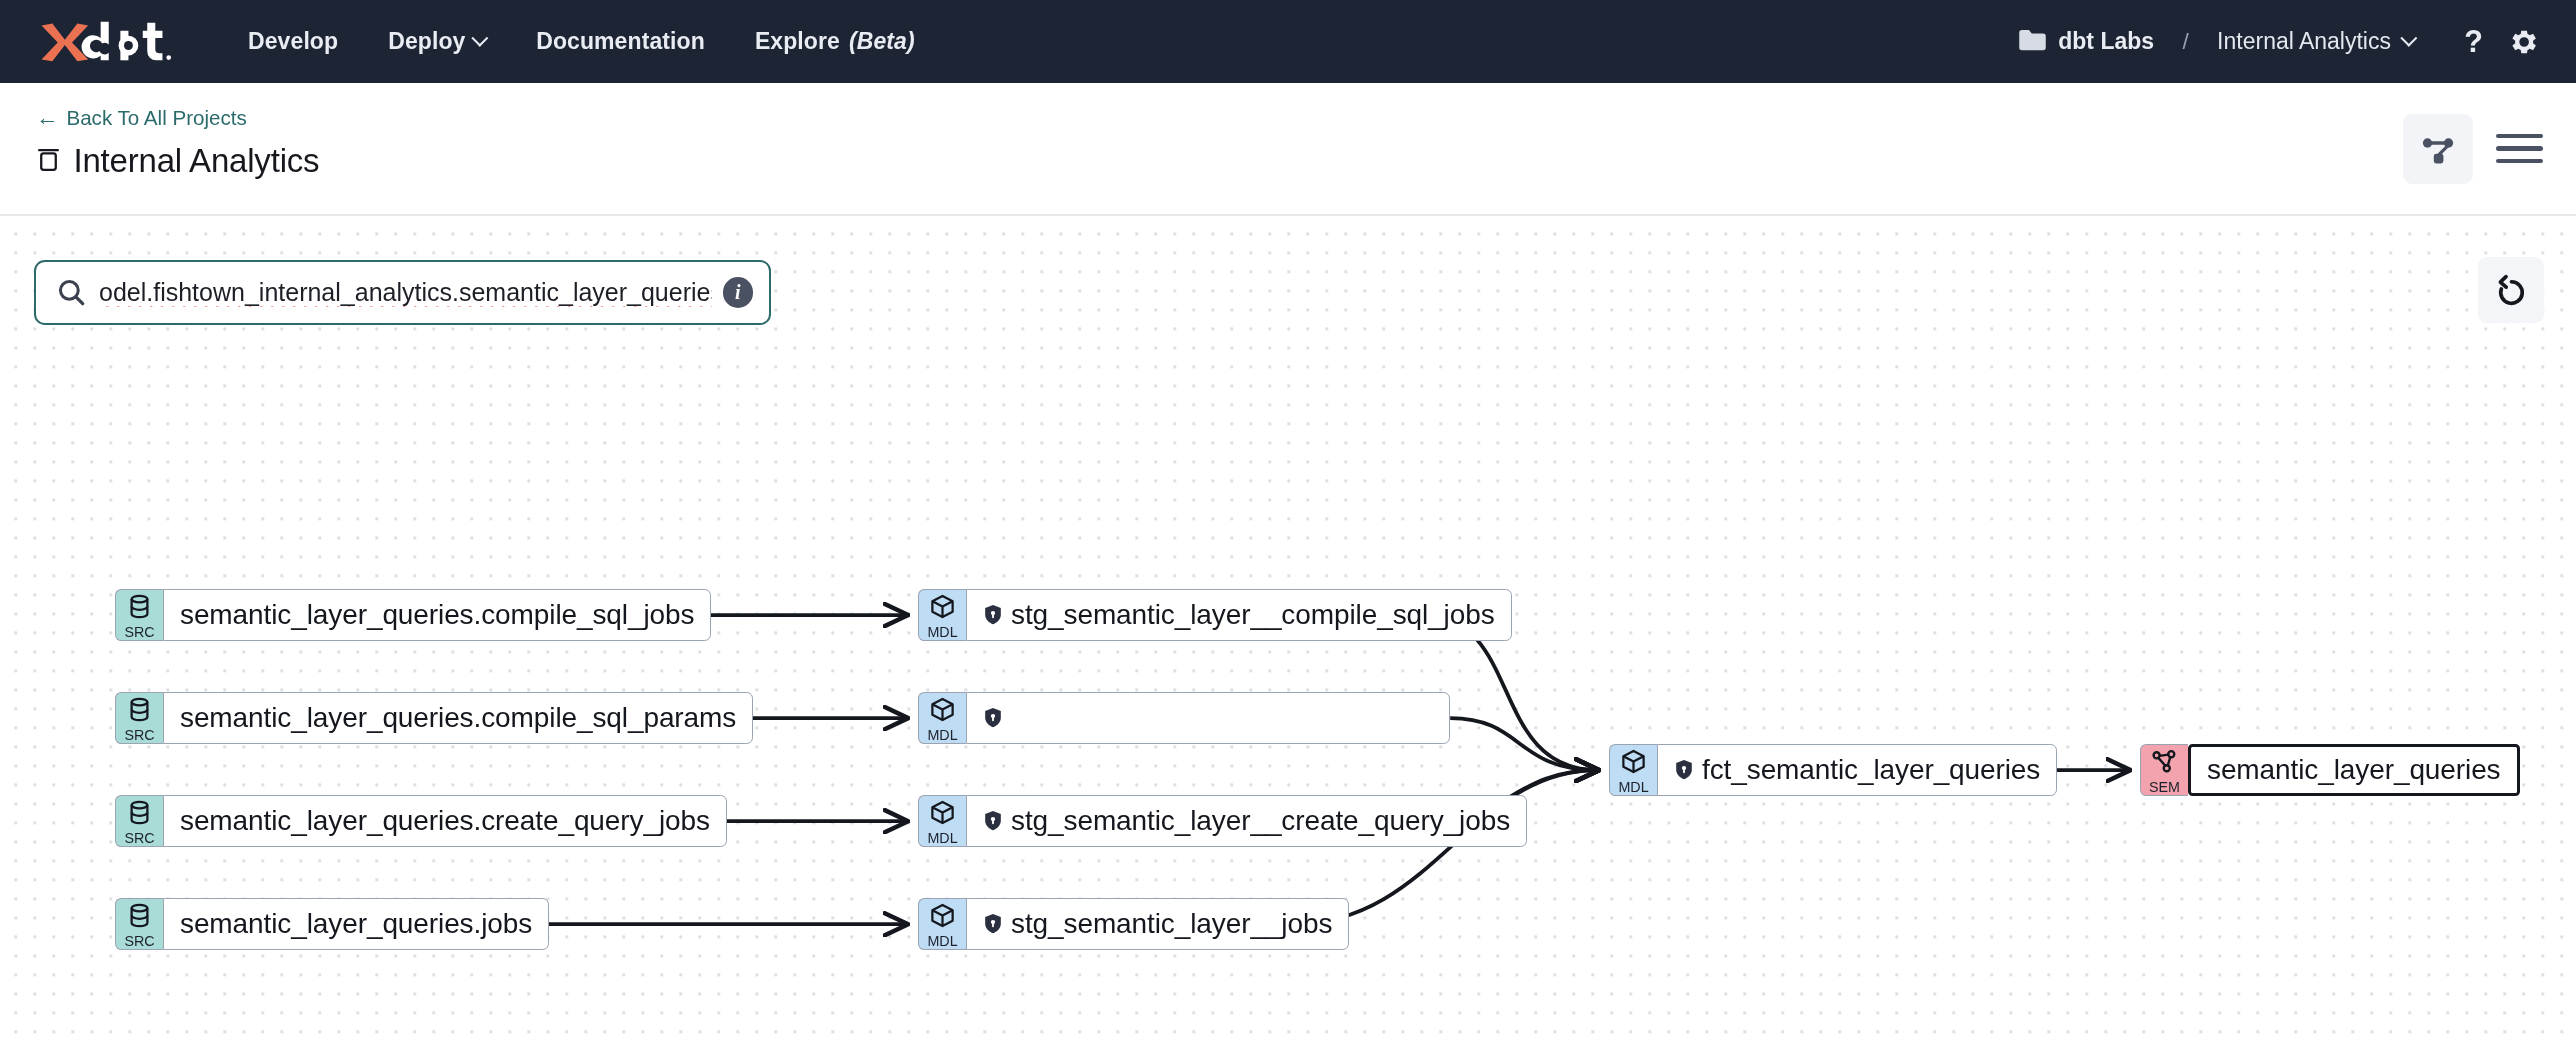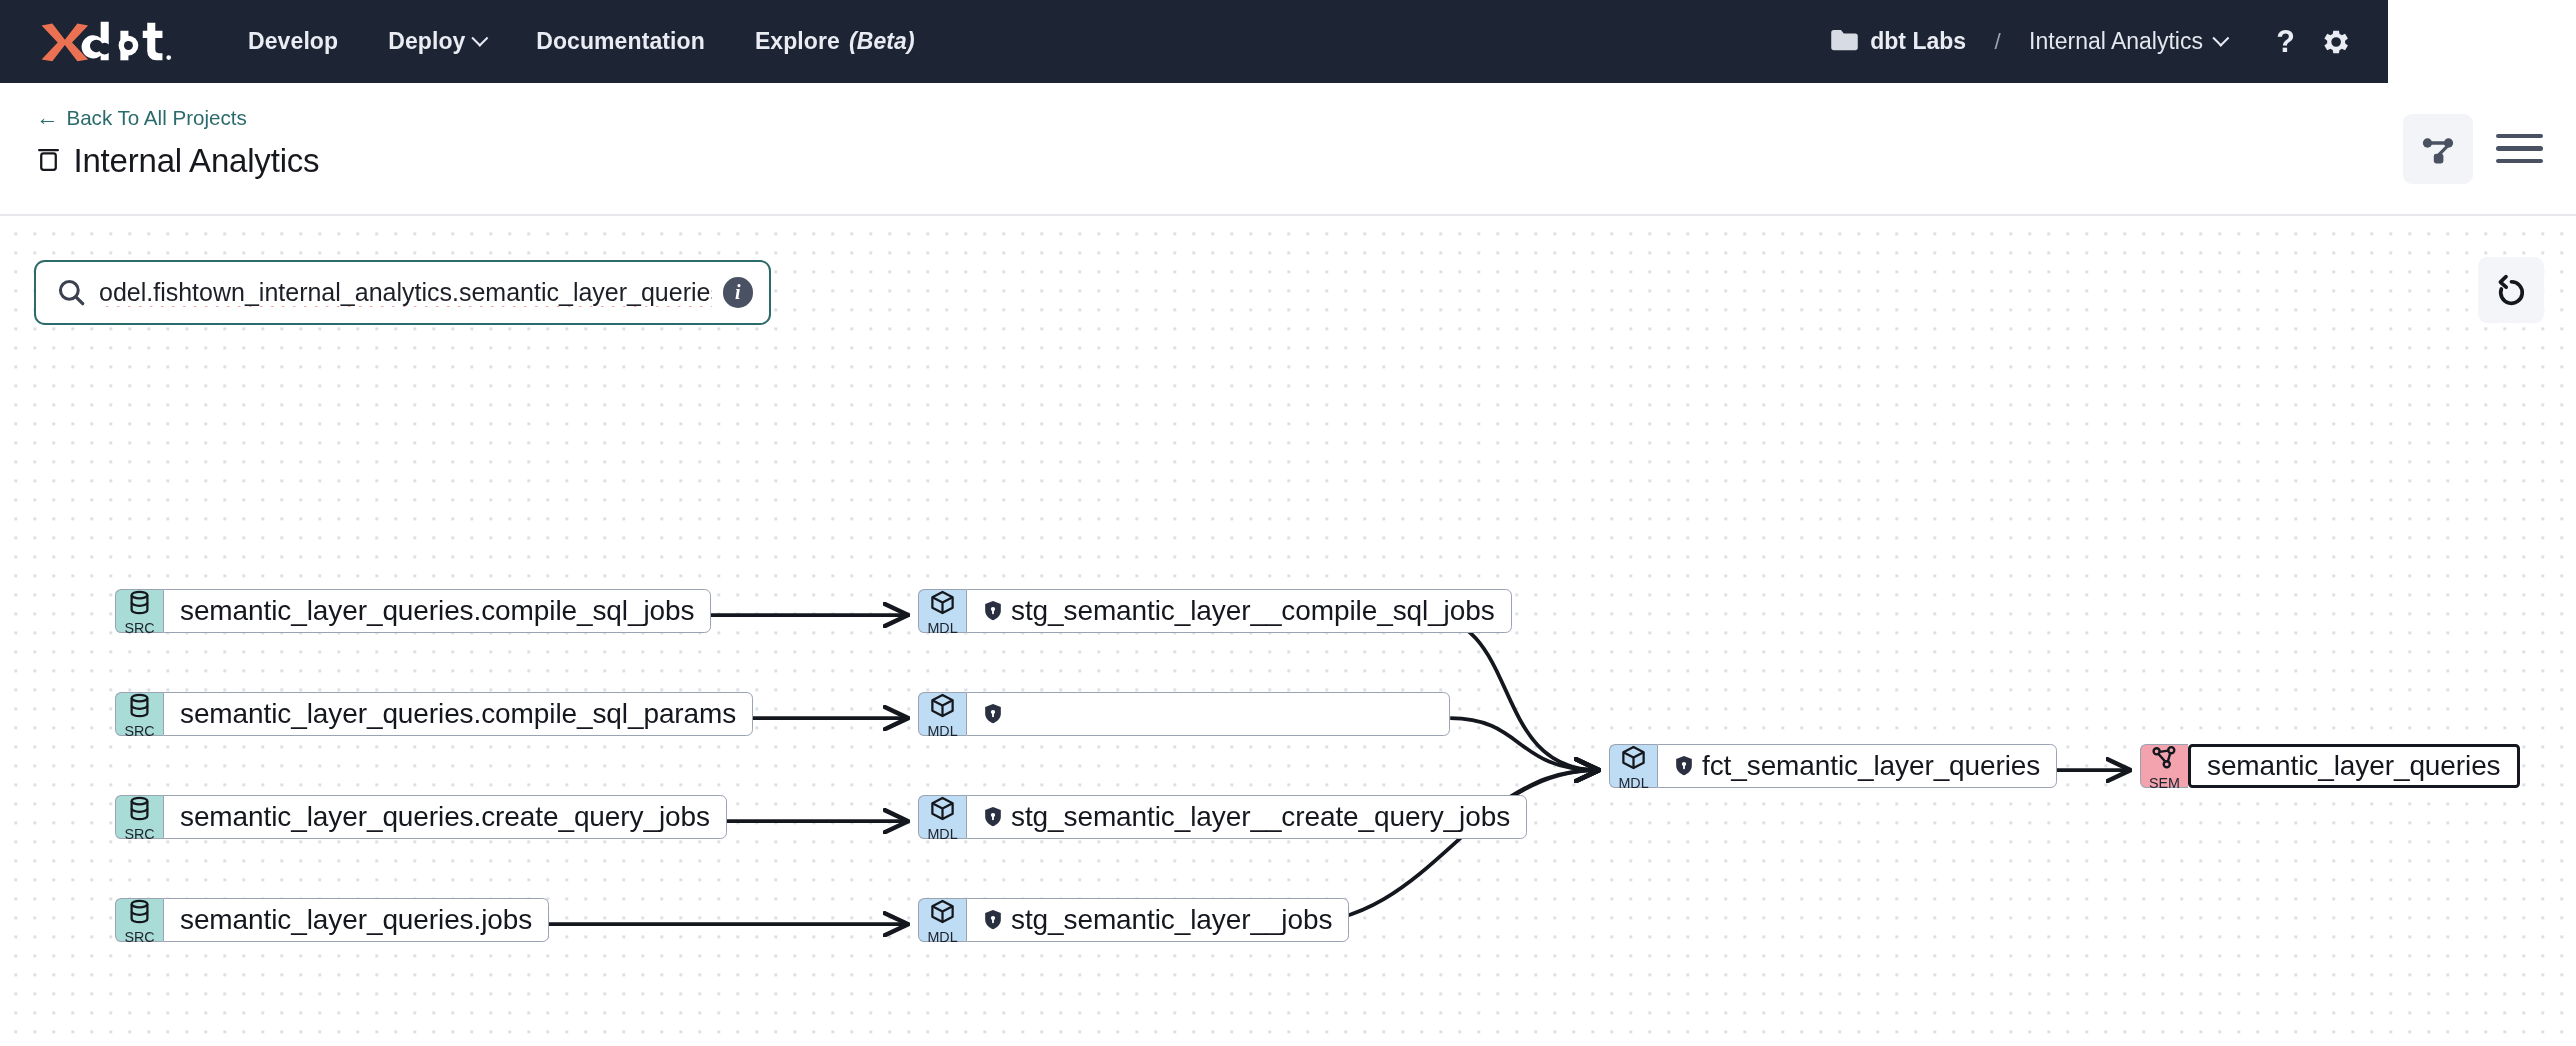--- a/index.html
+++ b/index.html
@@ -7,21 +7,21 @@
   html, body {
     width: 2576px; height: 1047px;
     font-family: "Liberation Sans", sans-serif;
     background: #ffffff;
     overflow: hidden;
   }
 
   
   #topnav {
     position: absolute; left: 0; top: 0;
-    width: 2388px; height: 83px;
+    width: 2576px; height: 83px;
     background: #1d2434;
     display: flex; align-items: center;
   }
   #brand {
     display: flex; align-items: center;
     margin-left: 38px; margin-right: 56px;
   }
   #brand svg { display: block; }
   .nav-links { display: flex; align-items: center; gap: 50px; }
   .nav-link {
@@ -137,21 +137,21 @@
     background: #f4f5f8;
     display: flex; align-items: center; justify-content: center;
     cursor: pointer;
   }
 
   
   #edges { position: absolute; left:0; top:0; width: 2576px; height: 828px; }
 
   .node {
     position: absolute;
-    height: 44px;
+    height: 52px;
     display: flex; align-items: stretch;
     cursor: pointer;
   }
   .node-badge {
     width: 48px; flex: 0 0 48px;
     border: 1.8px solid #9aa3b2;
     border-right: none;
     border-radius: 6.3px 0 0 6.3px;
     display: flex; flex-direction: column;
     align-items: center; justify-content: center;

